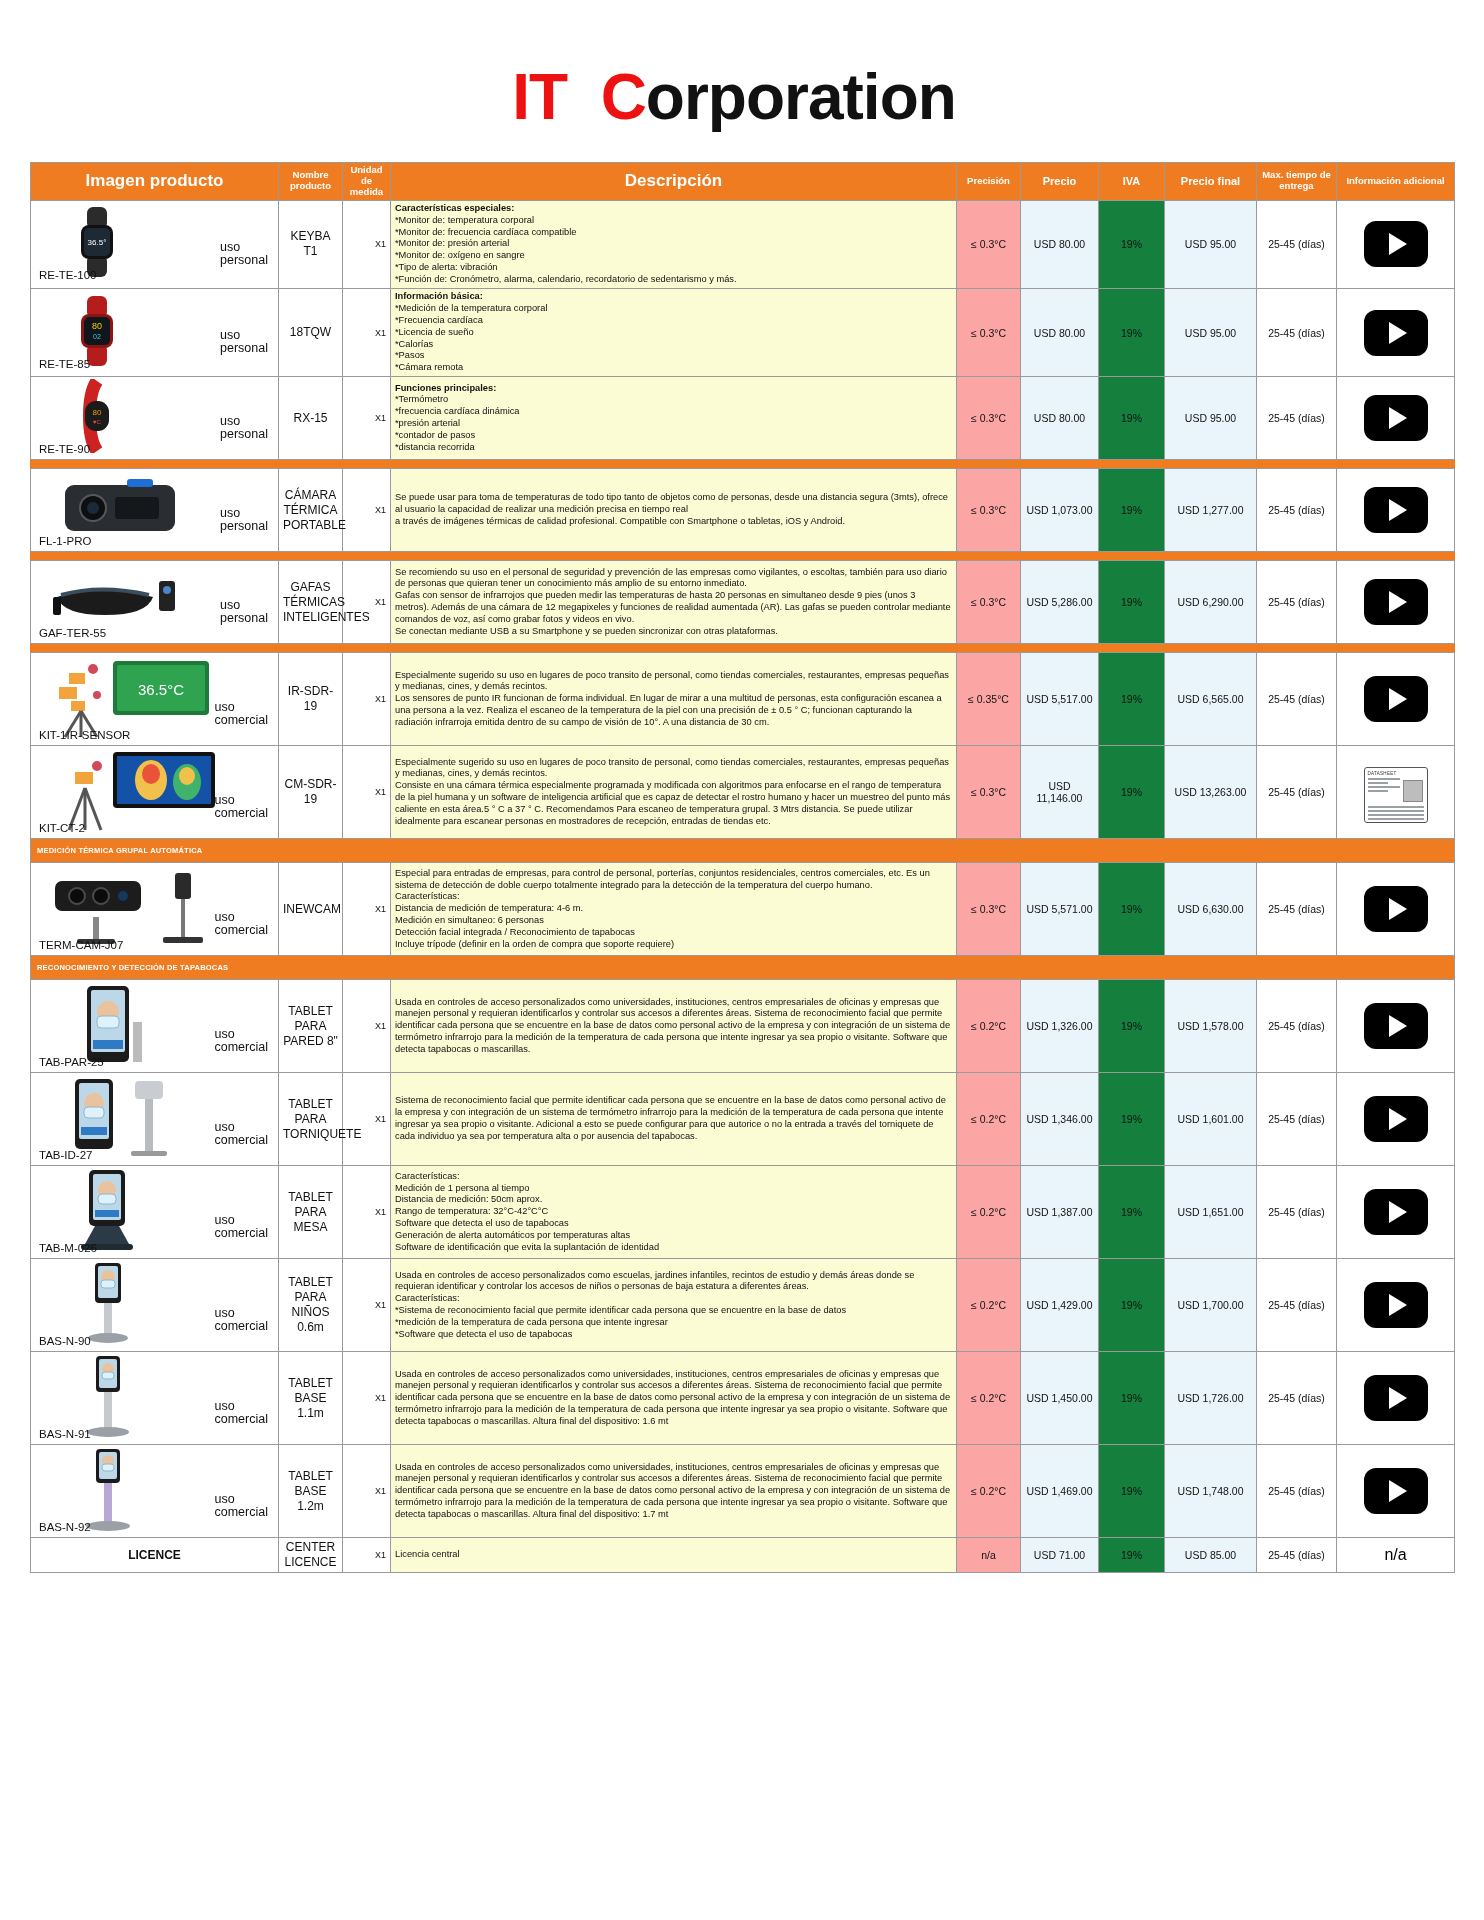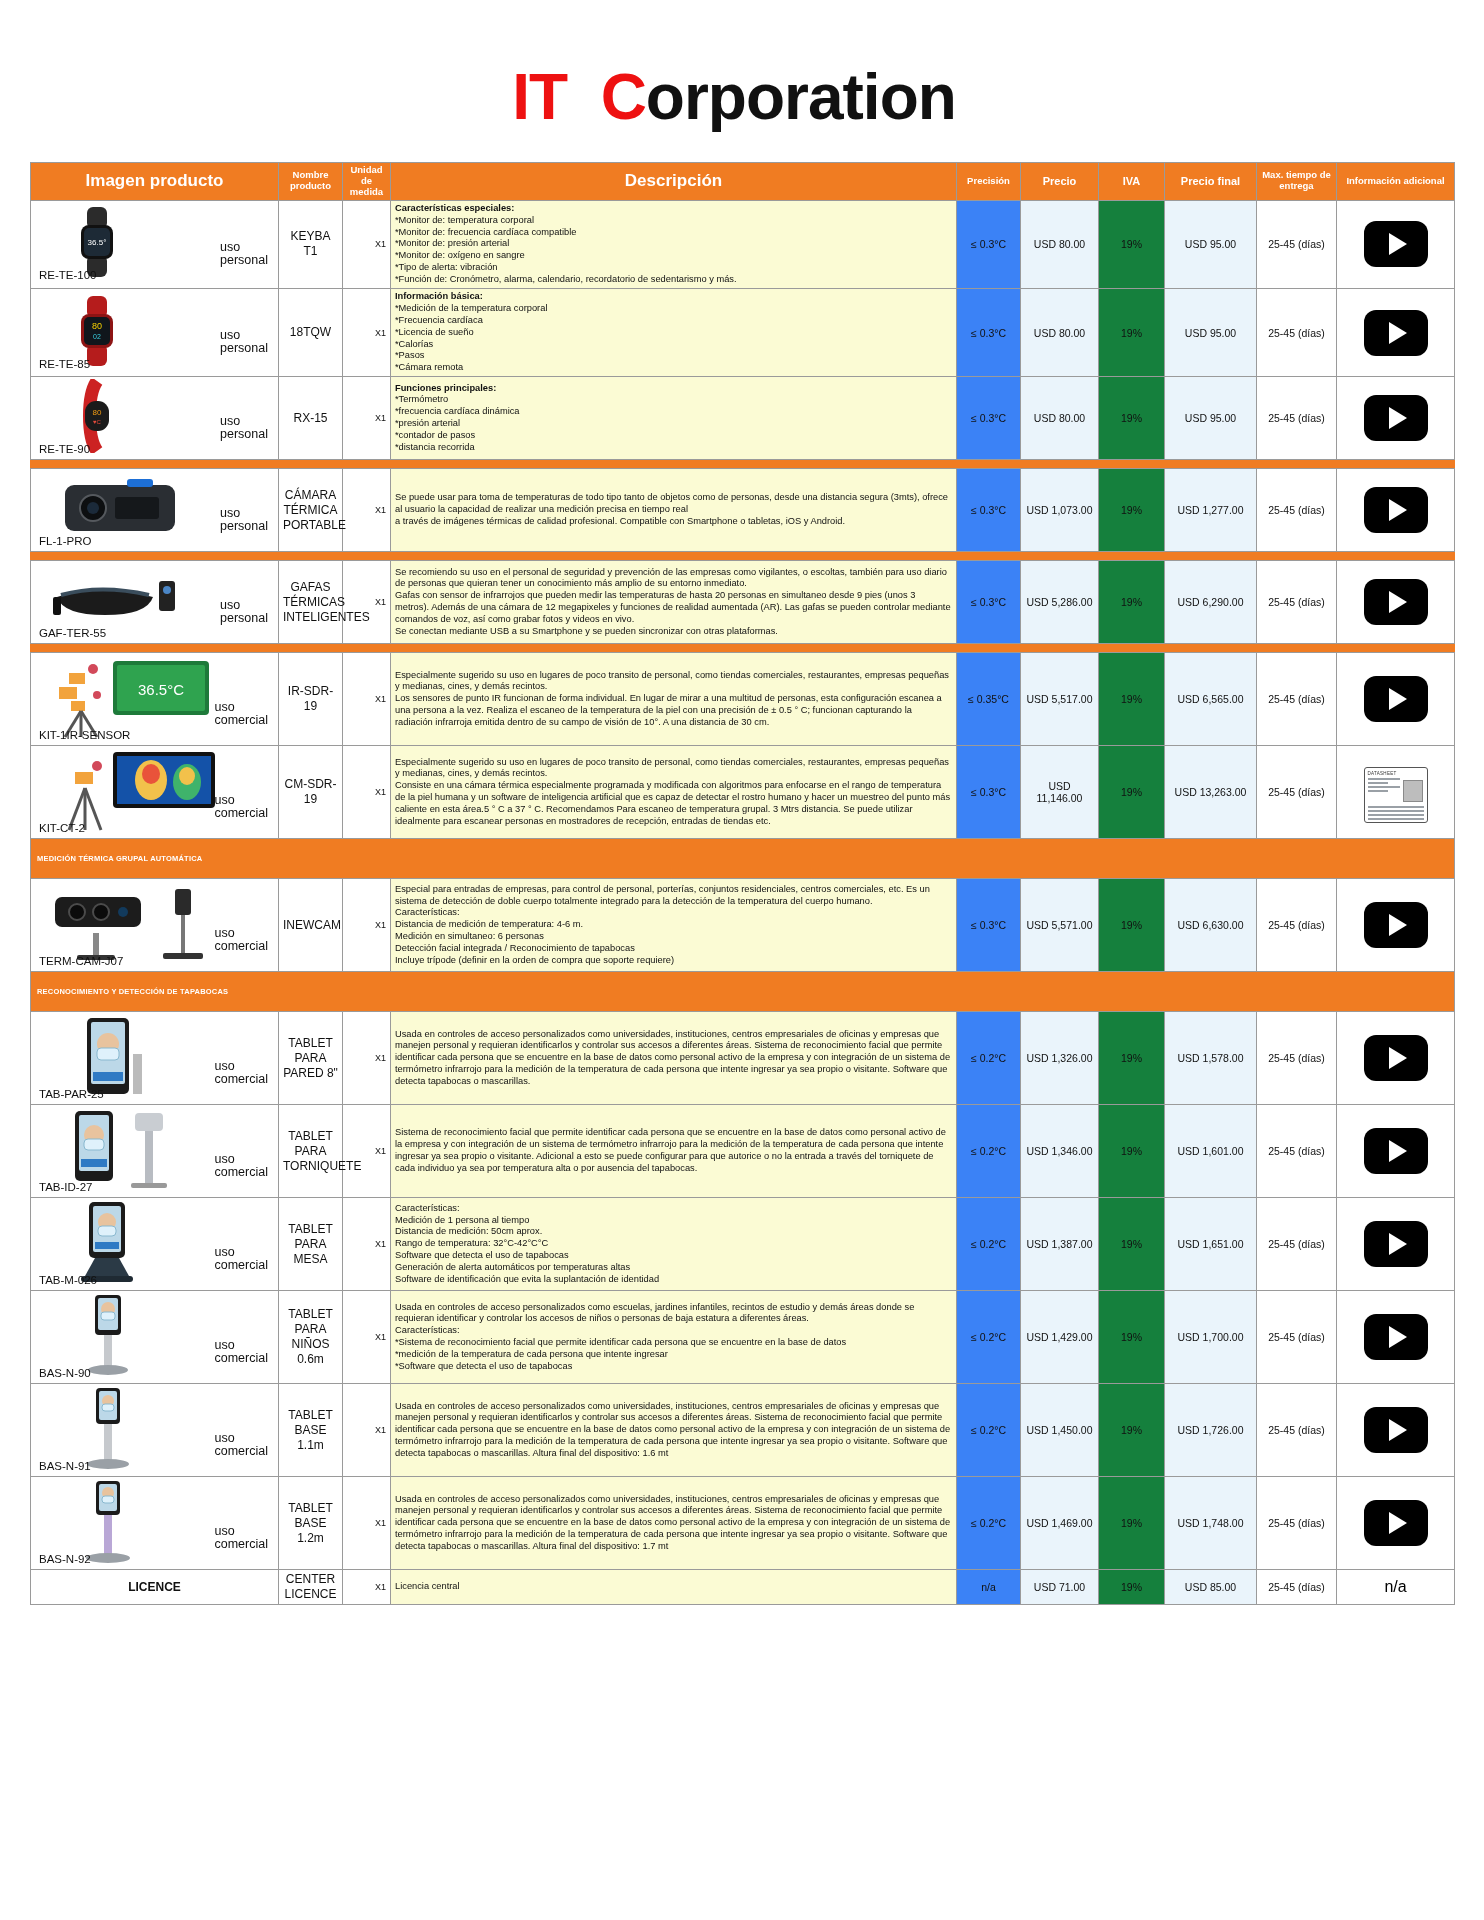--- a/index.html
+++ b/index.html
@@ -116,21 +116,21 @@
     color: #111;
     vertical-align: middle;
     padding: 5px 6px;
   }
   td.desc-cell b { font-weight: bold; }
   td.prec-cell, td.price-cell, td.iva-cell, td.final-cell, td.time-cell {
     text-align: center;
     font-size: 10.5px;
     color: #111;
   }
-  td.prec-cell { background: #3b82f6; }
+  td.prec-cell { background: #fca5a5; }
   td.price-cell { background: #eaf4fb; }
   td.iva-cell { background: #15803d; }
   td.final-cell { background: #eaf4fb; }
   td.time-cell { background: #ffffff; }
   td.info-cell {
     text-align: center;
     background: #ffffff;
     padding: 6px 3px;
   }
 
@@ -139,21 +139,21 @@
     height: 9px;
     padding: 0;
     border-left: 1px solid #f07c22;
     border-right: 1px solid #f07c22;
   }
   tr.bar td {
     background: #f07c22;
     color: #fff;
     font-size: 7.5px;
     font-weight: bold;
-    padding: 15px 6px;
+    padding: 7px 6px;
     letter-spacing: .2px;
   }
   .play-btn {
     width: 64px; height: 46px;
     background: #000;
     border-radius: 12px;
     display: inline-flex;
     align-items: center; justify-content: center;
   }
   .play-btn .tri {

